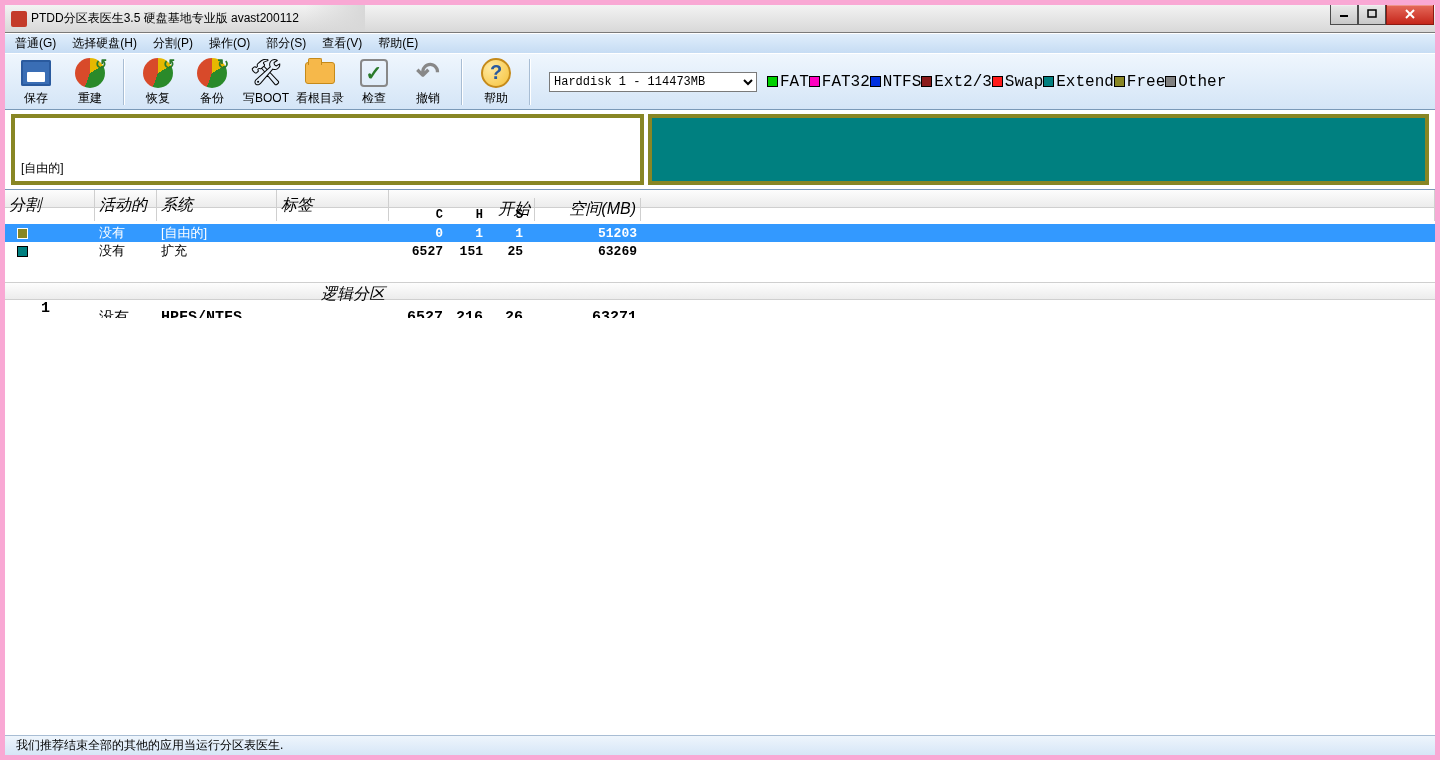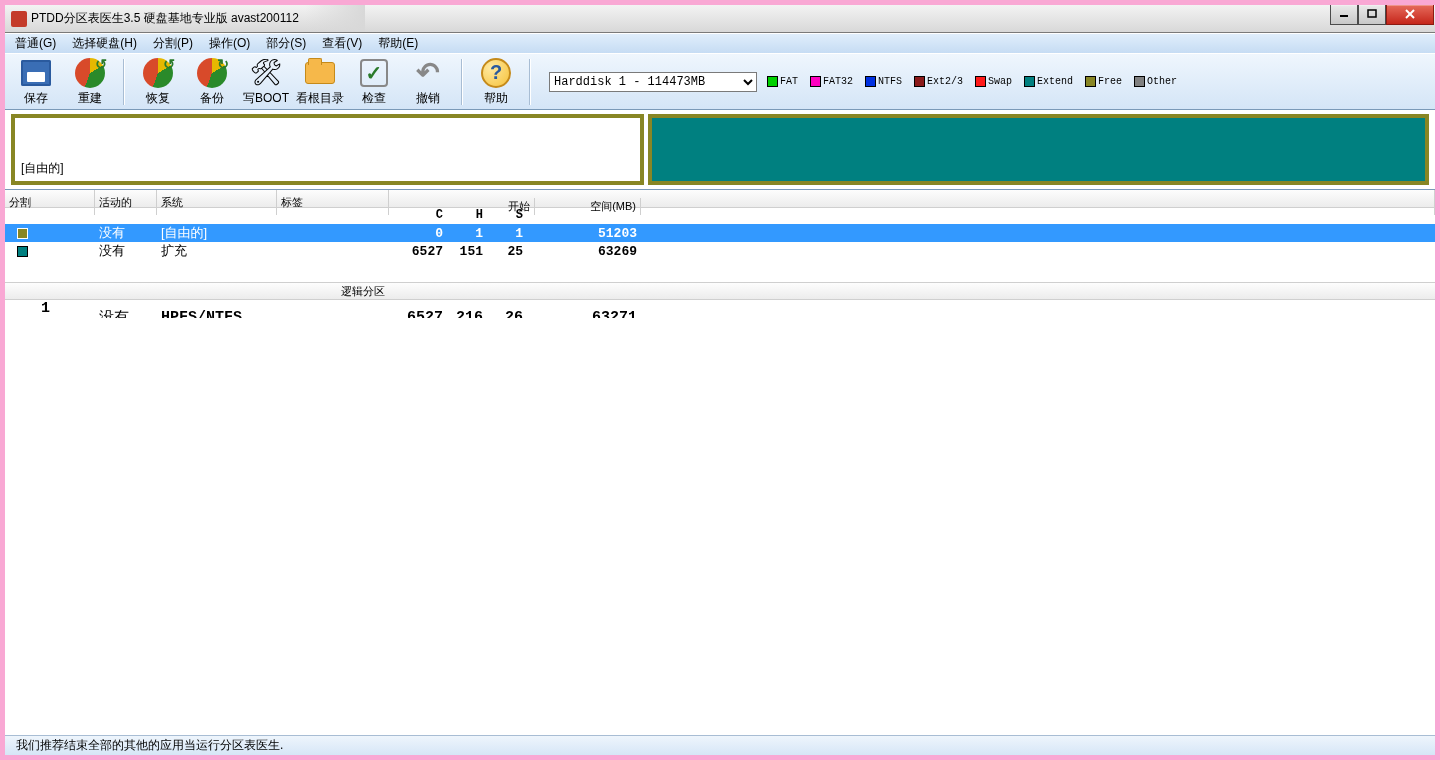--- a/index.html
+++ b/index.html
@@ -23,34 +23,34 @@
   
   
   .toolbar { height: 57px; background: linear-gradient(180deg,#eff6fd,#d4e5f7); border-top:1px solid #fff; border-bottom:1px solid #7a99b8; display:flex; align-items:center; padding: 0 6px; gap:4px; }
   .tbtn { width: 50px; height: 52px; display:flex; flex-direction:column; align-items:center; justify-content:center; gap:1px; cursor:default; }
   .tbtn .glyph { width:32px; height:32px; display:flex; align-items:center; justify-content:center; }
   .tbtn .label { font-size: 12px; color:#000; white-space:nowrap; }
   .tsep { width: 2px; height: 46px; border-left:1px solid #a8bdd4; border-right:1px solid #fff; margin: 0 4px; }
   
   .disksel { display:flex; align-items:center; gap:10px; margin-left: 10px; }
   .disksel select { font-family: "Courier New", monospace; font-size: 12px; height: 20px; width: 208px; background:#fff; border:1px solid #7a7a7a; }
-  .legend { display:flex; align-items:flex-end; gap:12px; font-family: "Courier New", monospace; font-size:10px; }
+  .legend { display:flex; align-items:flex-end; gap:0; font-family: "Courier New", monospace; font-size:16px; }
   .lg { display:flex; align-items:center; gap:2px; }
   .lg .sw { width:11px; height:11px; border:1px solid #000; }
   
   
   .diskmap { height: 80px; padding: 4px 6px; display:flex; gap:4px; border-bottom: 1px solid #7a99b8; background:#fff;}
   .seg { border:4px solid #888624; background:#fff; position:relative; }
   .seg1 { width: 633px; padding:6px; display:flex; flex-direction:column; justify-content:flex-end;}
   .seg1 .txt { font-size:12px; line-height:14px; position:relative; z-index:1;}
   .seg2 { flex:1; background:#008080; border-color:#888624; }
   
   
   .thead { height: 18px; background: linear-gradient(180deg,#fdfdfd,#ececec); border-bottom:1px solid #cfcfcf; display:grid; grid-template-columns: 90px 62px 120px 112px 146px 106px 1fr; }
-  .th { border-right:1px solid #cfcfcf; padding:1px 4px; font-size:11px; display:flex; align-items:center; }
+  .th { border-right:1px solid #cfcfcf; padding:1px 4px; font-size:16px; display:flex; align-items:center;font-style:italic; }
   .th.r { justify-content:flex-end;margin-top:8px; }
   
   
   .subhead { height: 16px; display:grid; grid-template-columns: 90px 62px 120px 112px 146px 106px 1fr; font-family:"Courier New", monospace; font-size:12px; font-weight:bold;}
   .chs-cols { display:grid; grid-template-columns: 60px 40px 40px; }
   
   
   .rows { }
   .row { height: 18px; display:grid; grid-template-columns: 32px 58px 62px 120px 112px 146px 106px 1fr; align-items:center; font-size:13px;}
   .row .cell { padding: 0 4px; white-space:nowrap; }

